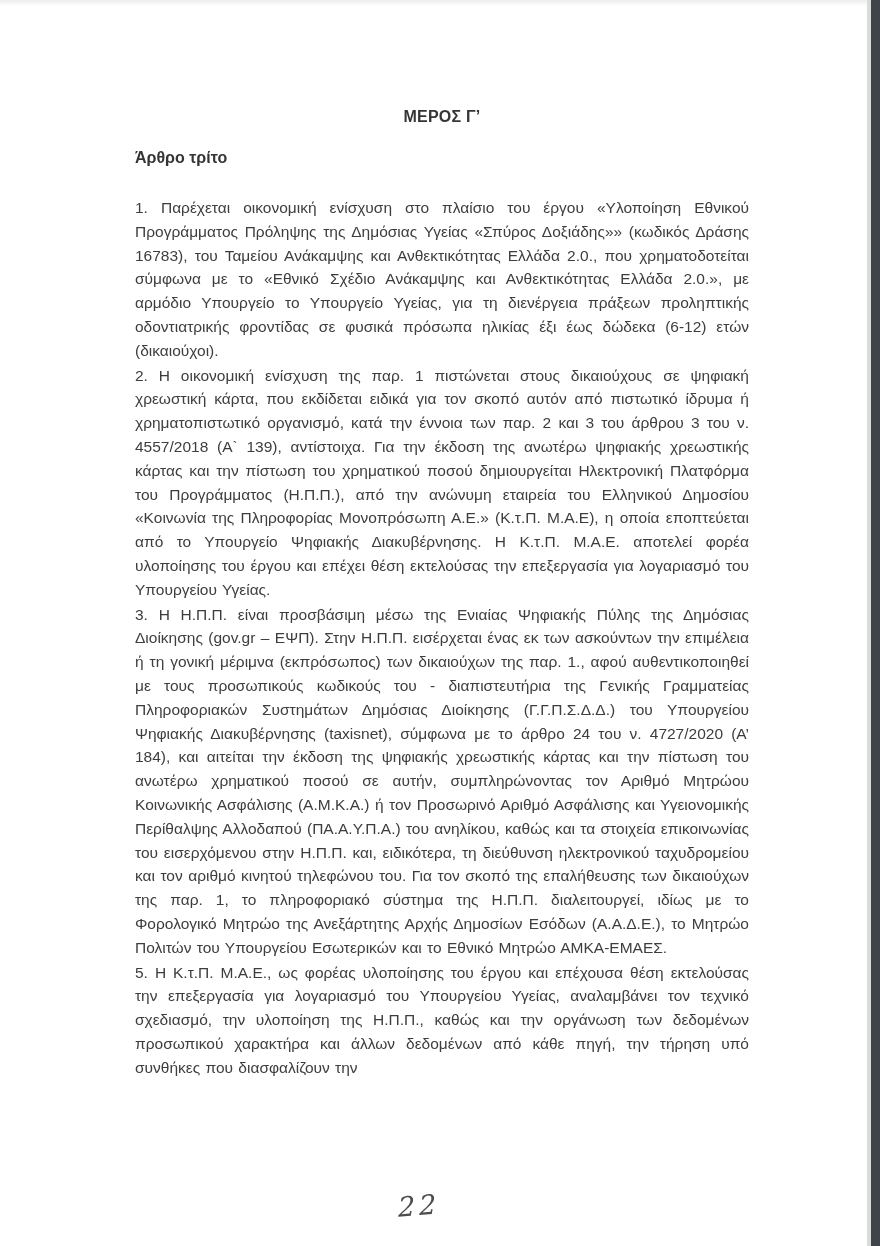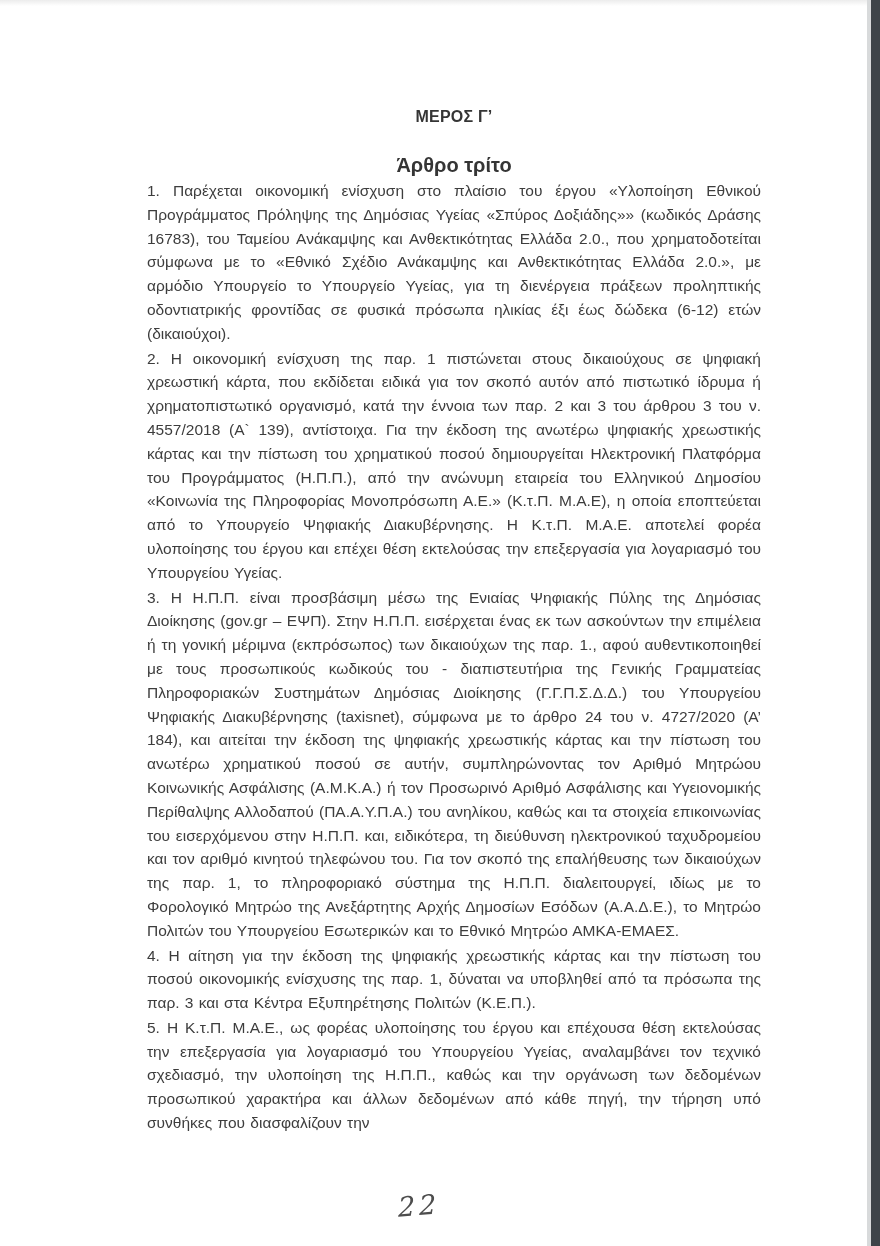--- a/index.html
+++ b/index.html
@@ -31,46 +31,47 @@
     background: #d8dadb;
   }
   .scan-edge-bar {
     position: absolute;
     top: 0; right: 0;
     width: 9px; height: 1246px;
     background: #3e4449;
   }
   .page-content {
     position: absolute;
-    left: 147px;
+    left: 135px;
     top: 0;
     width: 614px;
   }
   .doc-header {
     margin-top: 103px;
     text-align: center;
     font-weight: bold;
     font-size: 16px;
     line-height: 27px;
     color: #353535;
   }
   .doc-header .part-heading { letter-spacing: 0.2px; }
   .article-header {
-    margin-top: 22px;
-    text-align: center;
+    margin-top: 14px;
+    text-align: left;
     font-weight: bold;
-    font-size: 20px;
+    font-size: 16px;
     line-height: 27px;
     color: #353535;
   }
   .article-title {
     margin: 0 auto;
     max-width: 600px;
   }
   .doc-body {
+    margin-top: 25px;
     text-align: justify;
     font-size: 15.5px;
     line-height: 23.8px;
     word-spacing: 1px;
   }
   .doc-body p {
     margin: 0 0 1px 0;
   }
   .page-number {
     position: absolute;
@@ -96,21 +97,20 @@
 
   <div class="article-header">
     <div class="article-heading">Άρθρο τρίτο</div>
   </div>
 
   <div class="doc-body" id="doc-body">
 
   <p>1. Παρέχεται οικονομική ενίσχυση στο πλαίσιο του έργου «Υλοποίηση Εθνικού Προγράμματος Πρόληψης της Δημόσιας Υγείας «Σπύρος Δοξιάδης»» (κωδικός Δράσης 16783), του Ταμείου Ανάκαμψης και Ανθεκτικότητας Ελλάδα 2.0., που χρηματοδοτείται σύμφωνα με το «Εθνικό Σχέδιο Ανάκαμψης και Ανθεκτικότητας Ελλάδα 2.0.», με αρμόδιο Υπουργείο το Υπουργείο Υγείας, για τη διενέργεια πράξεων προληπτικής οδοντιατρικής φροντίδας σε φυσικά πρόσωπα ηλικίας έξι έως δώδεκα (6-12) ετών (δικαιούχοι).</p>
       <p>2. Η οικονομική ενίσχυση της παρ. 1 πιστώνεται στους δικαιούχους σε ψηφιακή χρεωστική κάρτα, που εκδίδεται ειδικά για τον σκοπό αυτόν από πιστωτικό ίδρυμα ή χρηματοπιστωτικό οργανισμό, κατά την έννοια των παρ. 2 και 3 του άρθρου 3 του ν. 4557/2018 (Α` 139), αντίστοιχα. Για την έκδοση της ανωτέρω ψηφιακής χρεωστικής κάρτας και την πίστωση του χρηματικού ποσού δημιουργείται Ηλεκτρονική Πλατφόρμα του Προγράμματος (Η.Π.Π.), από την ανώνυμη εταιρεία του Ελληνικού Δημοσίου «Κοινωνία της Πληροφορίας Μονοπρόσωπη Α.Ε.» (Κ.τ.Π. Μ.Α.Ε), η οποία εποπτεύεται από το Υπουργείο Ψηφιακής Διακυβέρνησης. Η Κ.τ.Π. Μ.Α.Ε. αποτελεί φορέα υλοποίησης του έργου και επέχει θέση εκτελούσας την επεξεργασία για λογαριασμό του Υπουργείου Υγείας.</p>
       <p>3. Η Η.Π.Π. είναι προσβάσιμη μέσω της Ενιαίας Ψηφιακής Πύλης της Δημόσιας Διοίκησης (gov.gr – ΕΨΠ). Στην Η.Π.Π. εισέρχεται ένας εκ των ασκούντων την επιμέλεια ή τη γονική μέριμνα (εκπρόσωπος) των δικαιούχων της παρ. 1., αφού αυθεντικοποιηθεί με τους προσωπικούς κωδικούς του - διαπιστευτήρια της Γενικής Γραμματείας Πληροφοριακών Συστημάτων Δημόσιας Διοίκησης (Γ.Γ.Π.Σ.Δ.Δ.) του Υπουργείου Ψηφιακής Διακυβέρνησης (taxisnet), σύμφωνα με το άρθρο 24 του ν. 4727/2020 (Α’ 184), και αιτείται την έκδοση της ψηφιακής χρεωστικής κάρτας και την πίστωση του ανωτέρω χρηματικού ποσού σε αυτήν, συμπληρώνοντας τον Αριθμό Μητρώου Κοινωνικής Ασφάλισης (Α.Μ.Κ.Α.) ή τον Προσωρινό Αριθμό Ασφάλισης και Υγειονομικής Περίθαλψης Αλλοδαπού (ΠΑ.Α.Υ.Π.Α.) του ανηλίκου, καθώς και τα στοιχεία επικοινωνίας του εισερχόμενου στην Η.Π.Π. και, ειδικότερα, τη διεύθυνση ηλεκτρονικού ταχυδρομείου και τον αριθμό κινητού τηλεφώνου του. Για τον σκοπό της επαλήθευσης των δικαιούχων της παρ. 1, το πληροφοριακό σύστημα της Η.Π.Π. διαλειτουργεί, ιδίως με το Φορολογικό Μητρώο της Ανεξάρτητης Αρχής Δημοσίων Εσόδων (Α.Α.Δ.Ε.), το Μητρώο Πολιτών του Υπουργείου Εσωτερικών και το Εθνικό Μητρώο ΑΜΚΑ-ΕΜΑΕΣ.</p>
-      <p>4. Η αίτηση για την έκδοση της ψηφιακής χρεωστικής κάρτας και την πίστωση του ποσού οικονομικής ενίσχυσης της παρ. 1, δύναται να υποβληθεί από τα πρόσωπα της παρ. 3 και στα Κέντρα Εξυπηρέτησης Πολιτών (Κ.Ε.Π.).</p>
       <p>5. Η Κ.τ.Π. Μ.Α.Ε., ως φορέας υλοποίησης του έργου και επέχουσα θέση εκτελούσας την επεξεργασία για λογαριασμό του Υπουργείου Υγείας, αναλαμβάνει τον τεχνικό σχεδιασμό, την υλοποίηση της Η.Π.Π., καθώς και την οργάνωση των δεδομένων προσωπικού χαρακτήρα και άλλων δεδομένων από κάθε πηγή, την τήρηση υπό συνθήκες που διασφαλίζουν την</p>
     </div>
 </div>
 
 <div class="page-number">22</div>
 
 <div class="scan-edge-strip"></div>
 <div class="scan-edge-bar"></div>
 
 </body></html>

